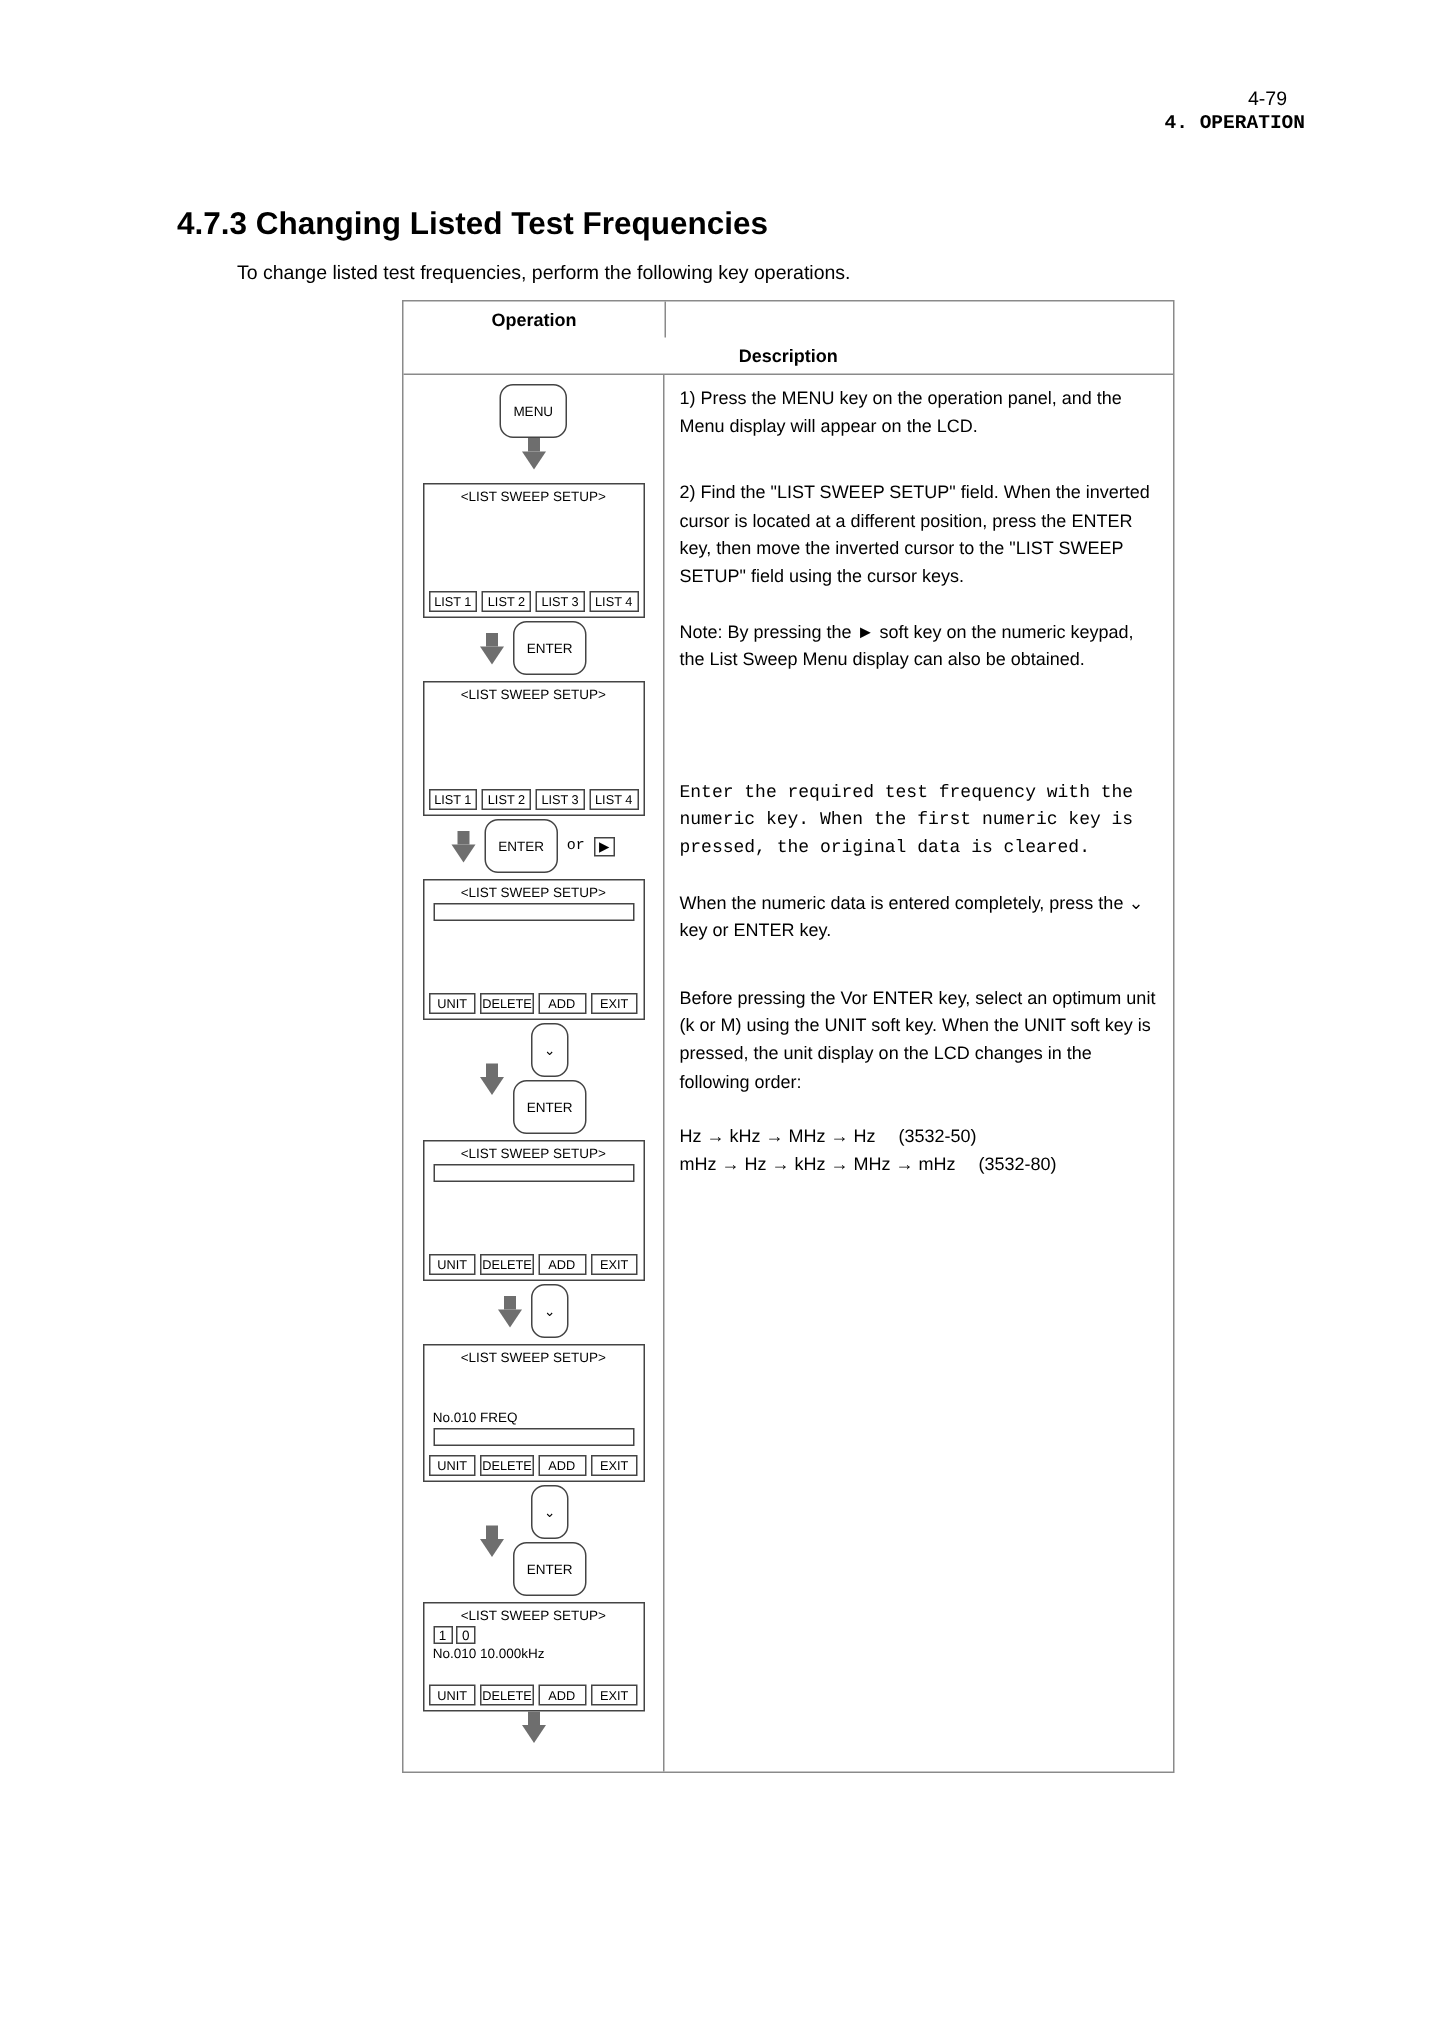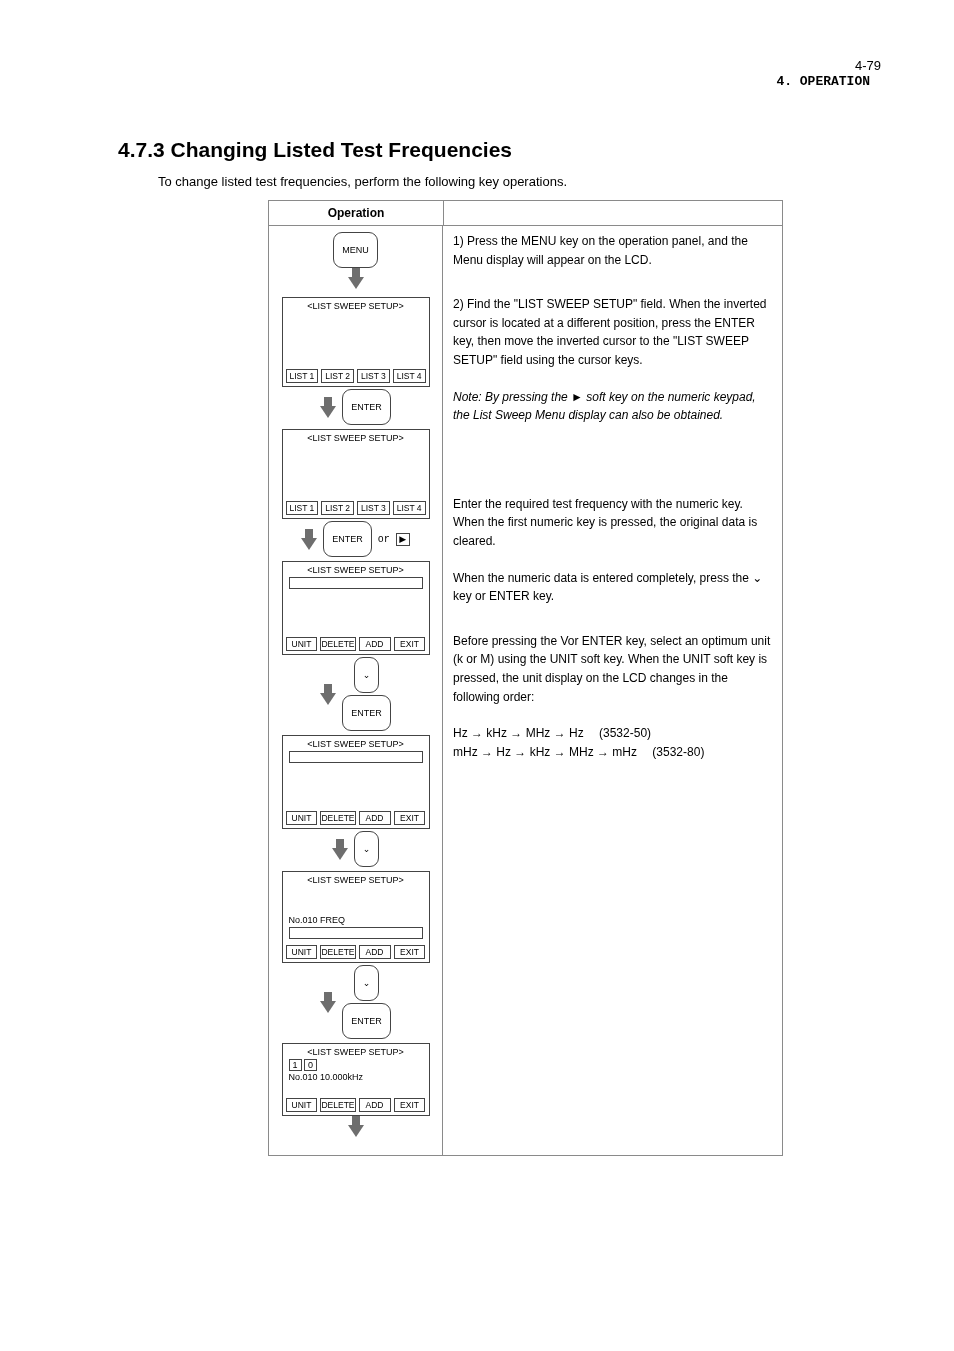--- a/index.html
+++ b/index.html
@@ -1,17 +1,17 @@
 <!DOCTYPE html>
 <html><head>
 <meta charset="utf-8">
 <style>
   html,body{margin:0;padding:0;background:#fff;font-family:Arial,Helvetica,sans-serif;color:#000;}
   .page{position:relative;width:954px;height:1351px;}
-  .page-num{position:absolute;right:73px;top:58px;font-size:13px;}
+  .page-num{position:absolute;right:96px;top:58px;font-size:13px;}
   .chapter{position:absolute;right:84px;top:74px;font-size:13px;font-weight:bold;font-family:Liberation Mono, monospace;}
   .section-title{position:absolute;left:118px;top:138px;font-size:21px;font-weight:bold;}
   .section-desc{position:absolute;left:158px;top:174px;font-size:13px;}
   .diagram{position:absolute;left:268px;top:200px;width:513px;border:1px solid #8a8a8a;}
   .dhead{display:flex;border-bottom:1px solid #8a8a8a;flex-direction:column;}
   .dhead div:first-child{width:174px;border-right:1px solid #8a8a8a;text-align:center;font-weight:bold;font-size:12px;padding:5px 0;}
   .dhead div:last-child{flex:1;text-align:center;font-weight:bold;font-size:12px;padding:5px 0;}
   .dbody{display:flex;}
   .col-l{width:174px;border-right:1px solid #8a8a8a;padding:6px 4px 14px;box-sizing:border-box;}
   .col-r{flex:1;padding:6px 10px 14px;font-size:12px;line-height:1.55;}
@@ -42,20 +42,21 @@
 
 <div class="page">
   <div class="page-num">4-79</div>
   <div class="chapter">4.  OPERATION</div>
   <div class="section-title">4.7.3 Changing Listed Test Frequencies</div>
   <div class="section-desc">To change listed test frequencies, perform the following key operations.</div>
 
   <div class="diagram">
     <div class="dhead">
       <div>Operation</div>
+      <div>Description</div>
     </div>
     <div class="dbody">
       <div class="col-l">
 
         <div class="center">
           <span class="pill">MENU</span>
         </div>
         <div class="center"><span class="arrowwrap"><span class="arrowstem"></span><span class="arrowhead"></span></span></div>
 
         <div class="panel">
@@ -174,22 +175,22 @@
             <div>ADD</div>
             <div>EXIT</div>
           </div>
         </div>
         <div class="center"><span class="arrowwrap"><span class="arrowstem"></span><span class="arrowhead"></span></span></div>
       </div>
 
       <div class="col-r">
         <div class="r-para">1) Press the MENU key on the operation panel, and the Menu display will appear on the LCD.</div>
         <div class="r-para" style="margin-top:26px;">2) Find the "LIST SWEEP SETUP" field. When the inverted cursor is located at a different position, press the ENTER key, then move the inverted cursor to the "LIST SWEEP SETUP" field using the cursor keys.</div>
-        <div class="r-para" style="margin-top:8px;font-style:italic;">Note: By pressing the ► soft key on the numeric keypad, the List Sweep Menu display can also be obtained.</div>
-        <div class="r-para" style="margin-top:70px;">Enter the required test frequency with the numeric key. When the first numeric key is pressed, the original data is cleared.</div>
+        <div class="r-para" style="margin-top:8px;">Note: By pressing the ► soft key on the numeric keypad, the List Sweep Menu display can also be obtained.</div>
+        <div class="r-para" style="margin-top:70px;font-family:Liberation Mono, monospace;">Enter the required test frequency with the numeric key. When the first numeric key is pressed, the original data is cleared.</div>
         <div class="r-para">When the numeric data is entered completely, press the ⌄ key or ENTER key.</div>
         <div class="r-para" style="margin-top:26px;">Before pressing the Vor ENTER key, select an optimum unit (k or M) using the UNIT soft key. When the UNIT soft key is pressed, the unit display on the LCD changes in the following order:</div>
         <div style="margin-top:6px;">
           <span>Hz → kHz → MHz → Hz</span>
           <span style="margin-left:12px;">(3532-50)</span>
         </div>
         <div>
           <span>mHz → Hz → kHz → MHz → mHz</span>
           <span style="margin-left:12px;">(3532-80)</span>
         </div>

